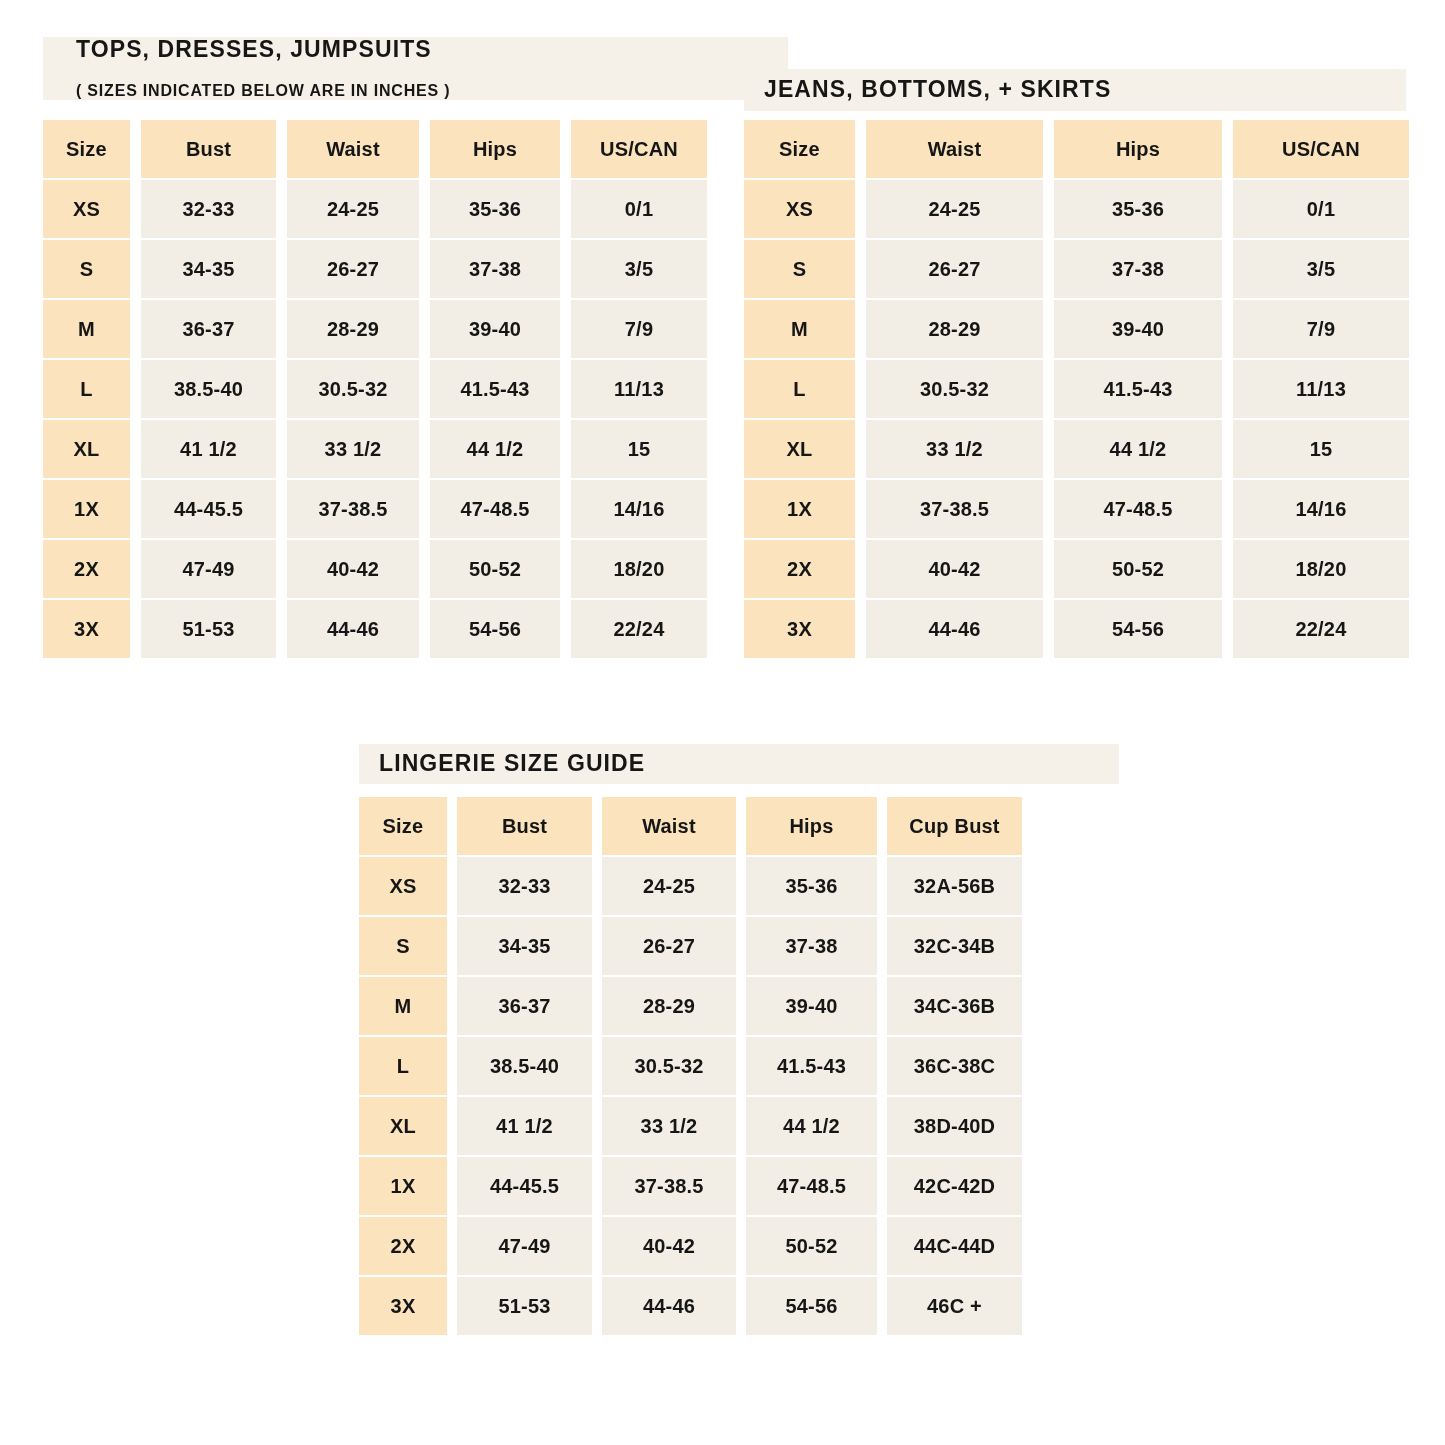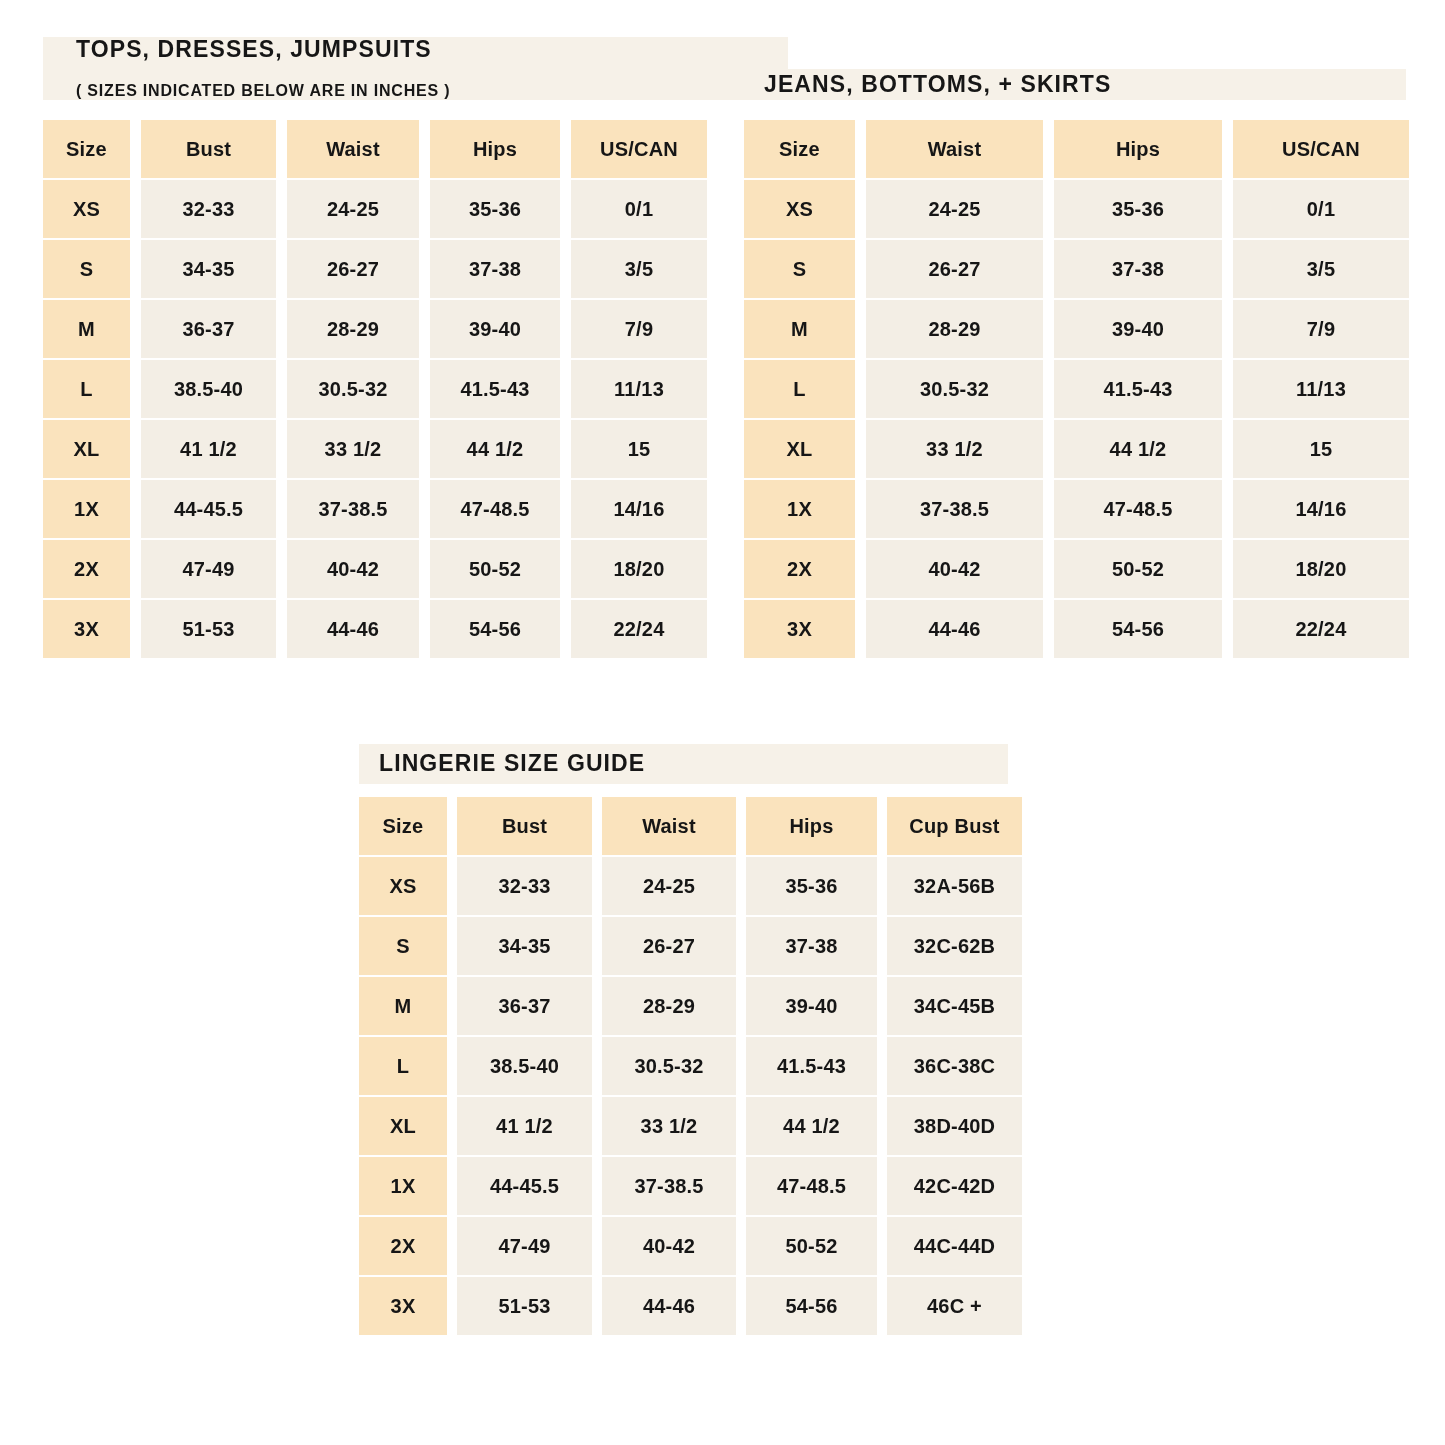--- a/index.html
+++ b/index.html
@@ -15,22 +15,22 @@
   .title-block {
     position: absolute;
     background: #f6f1e8;
     display: flex;
     flex-direction: column;
     justify-content: center;
     padding-left: 20px;
     box-sizing: border-box;
   }
   .tb-tops     { left: 43px;  top: 37px;  width: 745px; height: 63px; padding-left: 33px; }
-  .tb-jeans    { left: 744px; top: 69px;  width: 662px; height: 31px; }
-  .tb-lingerie { left: 359px; top: 744px; width: 649px; height: 40px; }
+  .tb-jeans    { left: 744px; top: 69px;  width: 662px; height: 42px; }
+  .tb-lingerie { left: 359px; top: 744px; width: 760px; height: 40px; }
   .block-title {
     font-weight: 800;
     font-size: 23px;
     letter-spacing: 1.1px;
     line-height: 1.12;
     white-space: nowrap;
   }
   .block-subtitle {
     font-weight: 800;
     font-size: 16px;
@@ -181,26 +181,26 @@
       <div class="cell header">Cup Bust</div>
       <div class="cell size">XS</div>
       <div class="cell data">32-33</div>
       <div class="cell data">24-25</div>
       <div class="cell data">35-36</div>
       <div class="cell data">32A-56B</div>
       <div class="cell size">S</div>
       <div class="cell data">34-35</div>
       <div class="cell data">26-27</div>
       <div class="cell data">37-38</div>
-      <div class="cell data">32C-62B</div>
+      <div class="cell data">32C-34B</div>
       <div class="cell size">M</div>
       <div class="cell data">36-37</div>
       <div class="cell data">28-29</div>
       <div class="cell data">39-40</div>
-      <div class="cell data">34C-45B</div>
+      <div class="cell data">34C-36B</div>
       <div class="cell size">L</div>
       <div class="cell data">38.5-40</div>
       <div class="cell data">30.5-32</div>
       <div class="cell data">41.5-43</div>
       <div class="cell data">36C-38C</div>
       <div class="cell size">XL</div>
       <div class="cell data">41 1/2</div>
       <div class="cell data">33 1/2</div>
       <div class="cell data">44 1/2</div>
       <div class="cell data">38D-40D</div>

